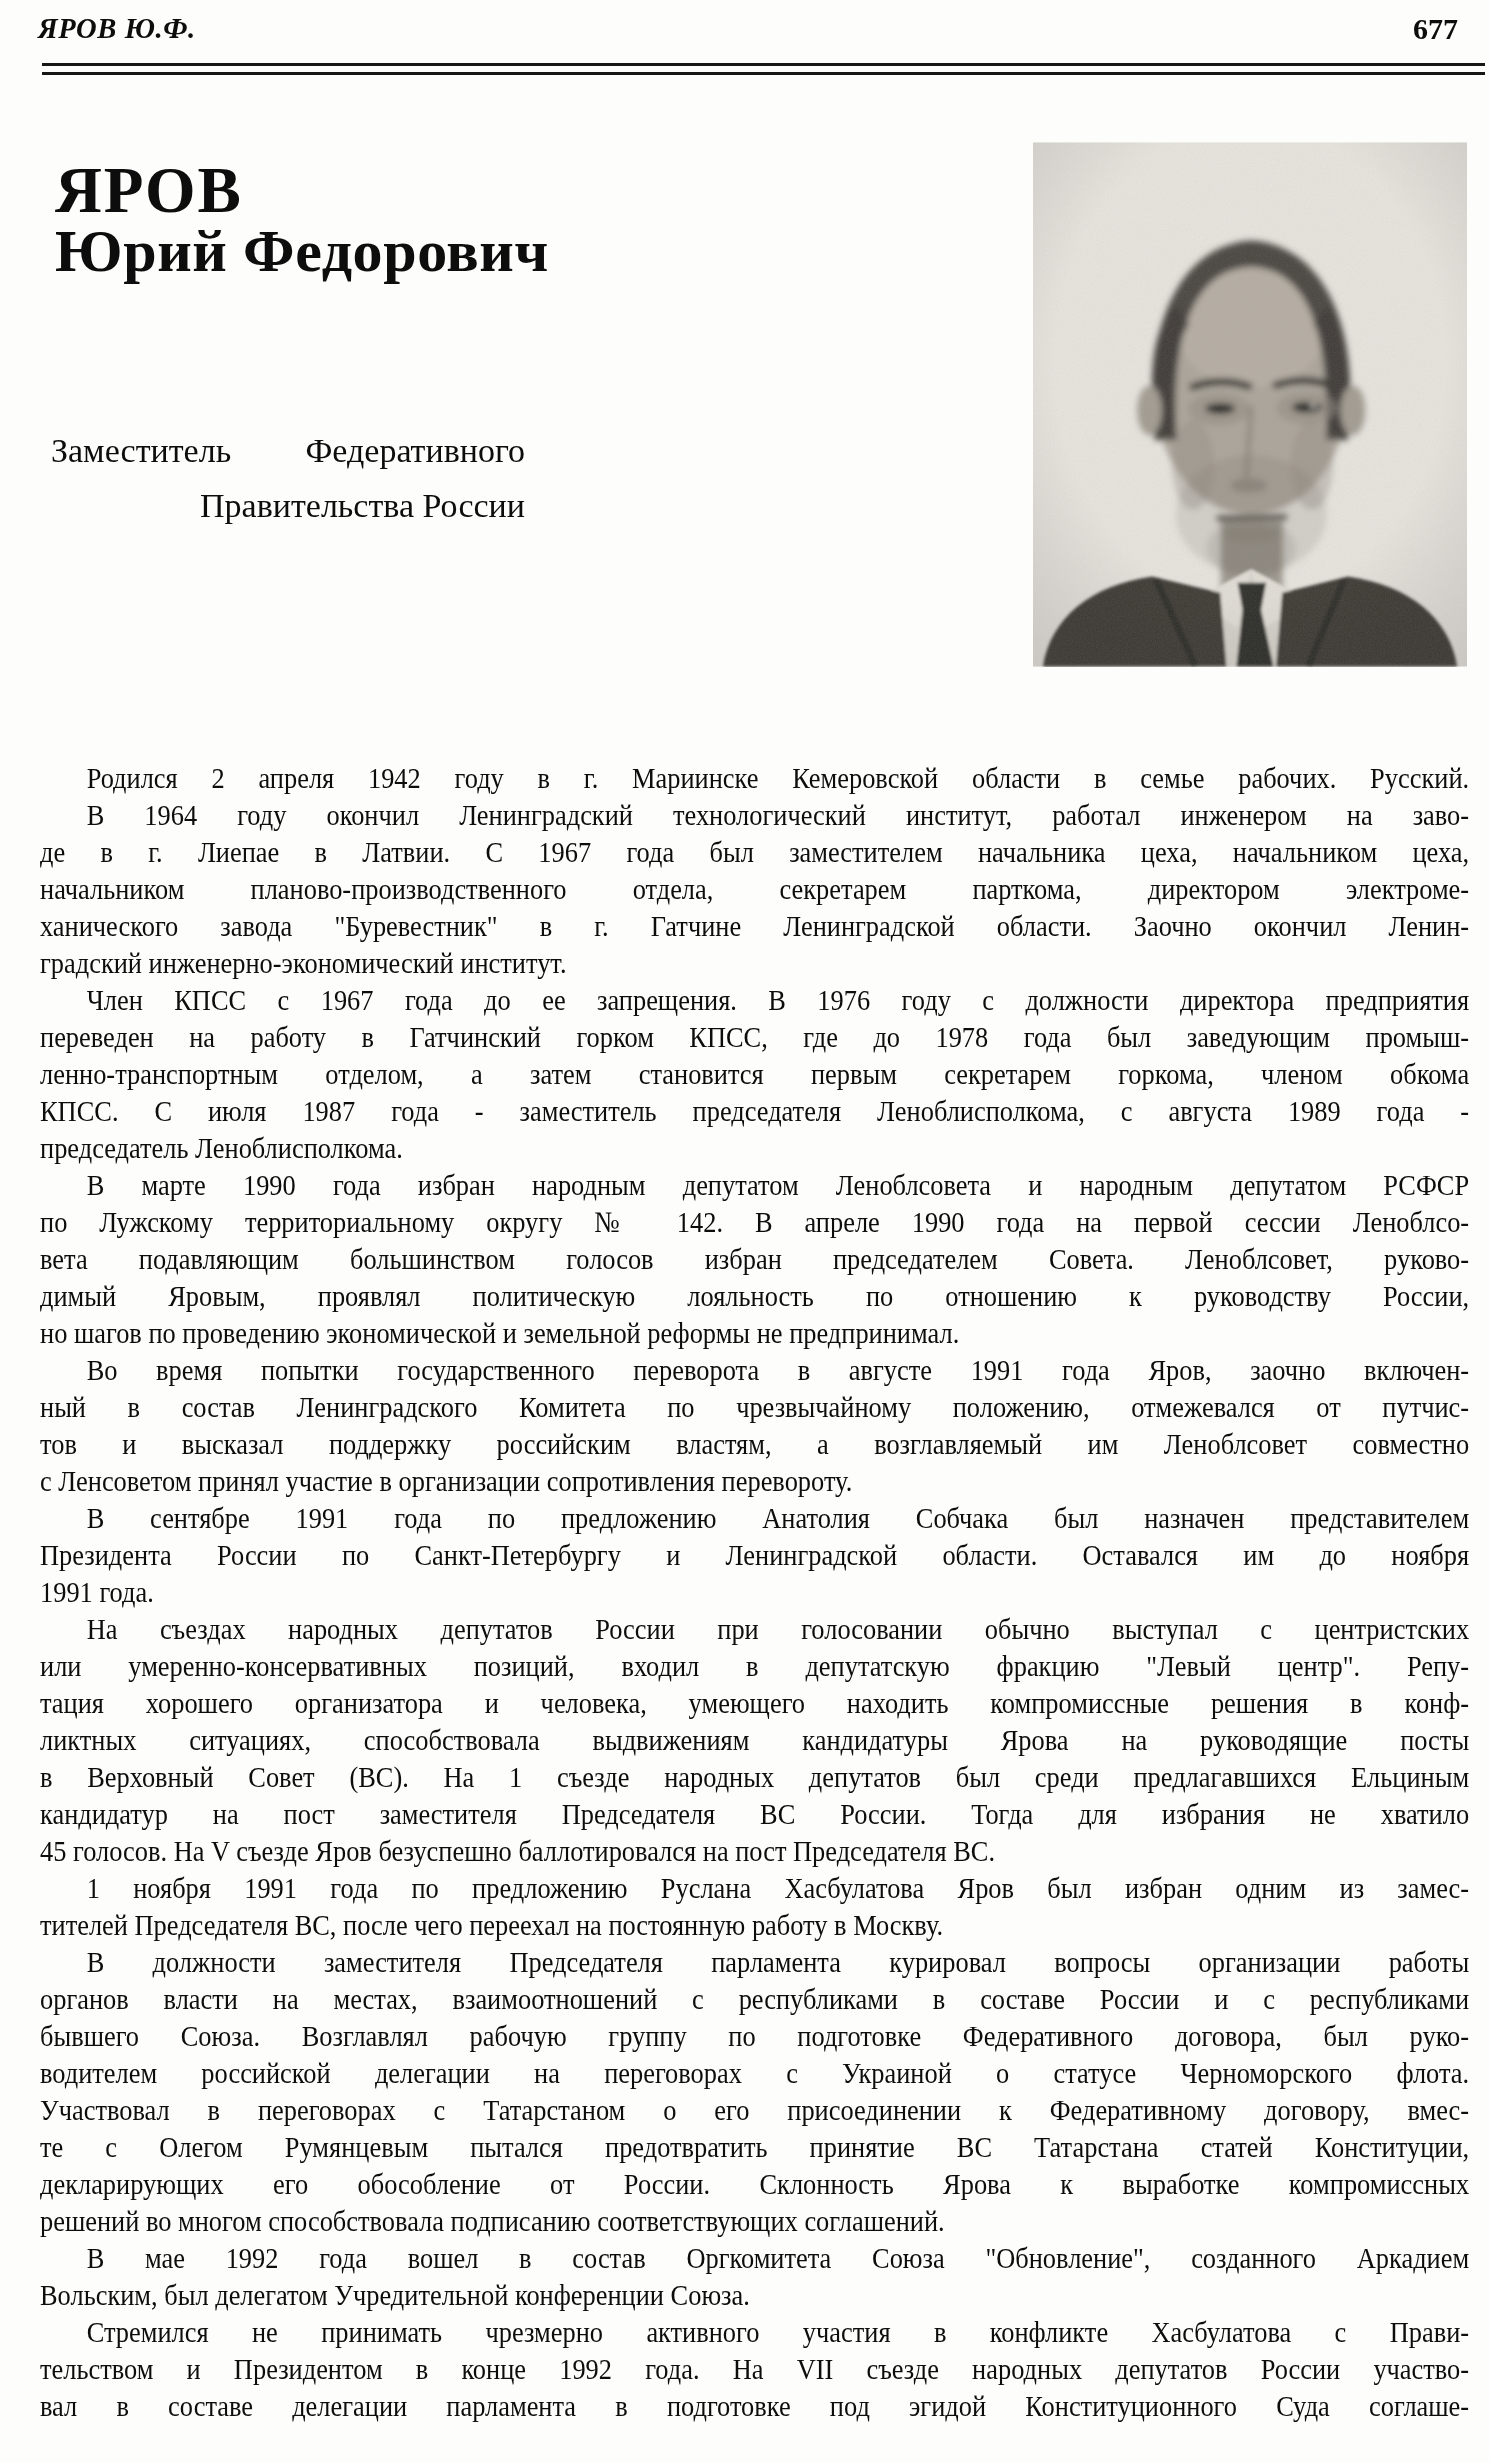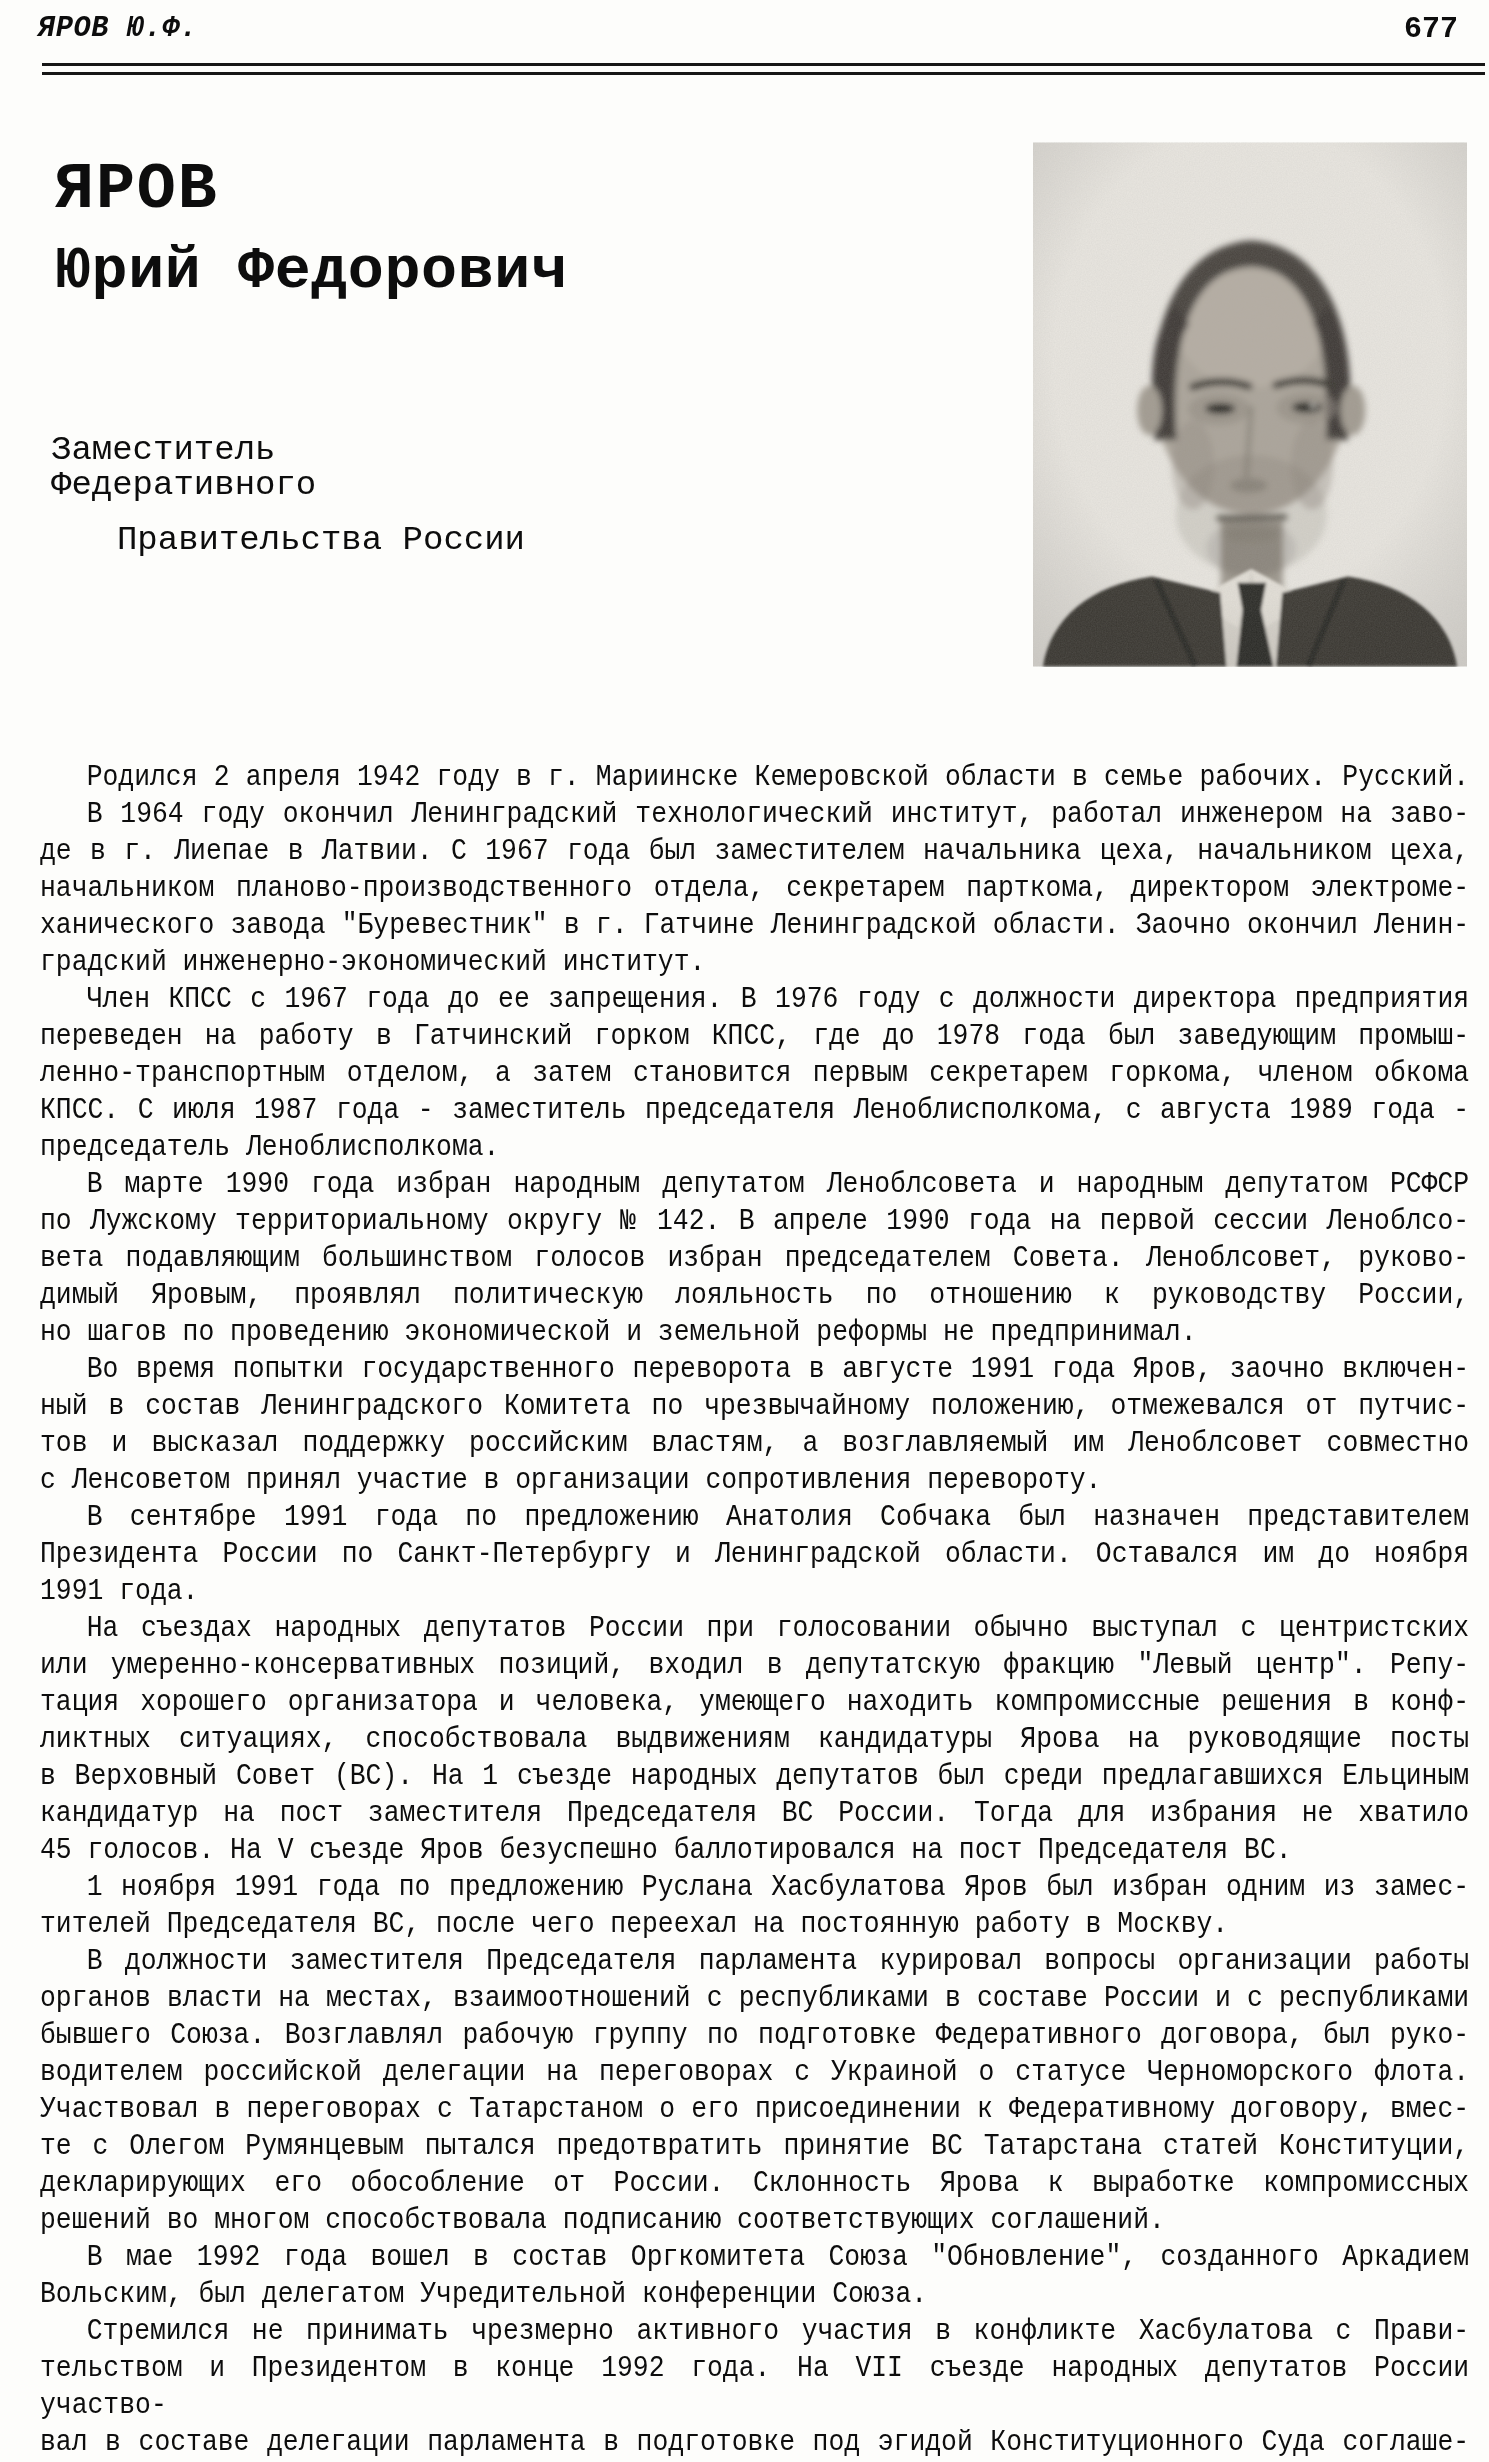--- a/index.html
+++ b/index.html
@@ -1,21 +1,21 @@
 <!DOCTYPE html>
 <html lang="ru" style="font-size:10px"><head>
 <meta charset="utf-8">
 <title>677</title>
 <style>
   html,body { margin:0; padding:0; background:#ffffff; }
   .page {
     position:relative;
     width:1490px; height:2462px;
     background:#fdfdfb;
-    font-family:Liberation Mono, monospace;
+    font-family:Liberation Serif, serif;
     color:#0d0d0d;
     overflow:hidden;
   }
 
   
   .running-header {
     position:absolute; left:38px; top:15px;
     font-size:28.6px; font-style:italic; font-weight:bold;
     letter-spacing:0.6px; line-height:1;
   }
@@ -27,21 +27,21 @@
   .rule-top    { top:63px; }
   .rule-bottom { top:72px; }
 
   
   .title-surname {
     position:absolute; left:55px; top:146px;
     font-size:65px; font-weight:bold; line-height:1; letter-spacing:1.9px;margin-top:12px;
   }
   .title-name {
     position:absolute; left:55px; top:221px;
-    font-size:60px; font-weight:bold; line-height:1; letter-spacing:0.6px;margin-top:20px;
+    font-size:60px; font-weight:bold; line-height:1; letter-spacing:0.6px;
   }
 
   
   .position-block { position:absolute; left:51px; top:433px; width:474px; font-size:34px; line-height:35px; }
   .position-line1 { text-align:justify; text-align-last:justify; }
   .position-line2 { margin-top:20px; text-align:right; }
 
   
   .photo-frame { position:absolute; left:1033px; top:142px; width:434px; height:525px; }
   .photo-frame svg { display:block; width:100%; height:100%; }

